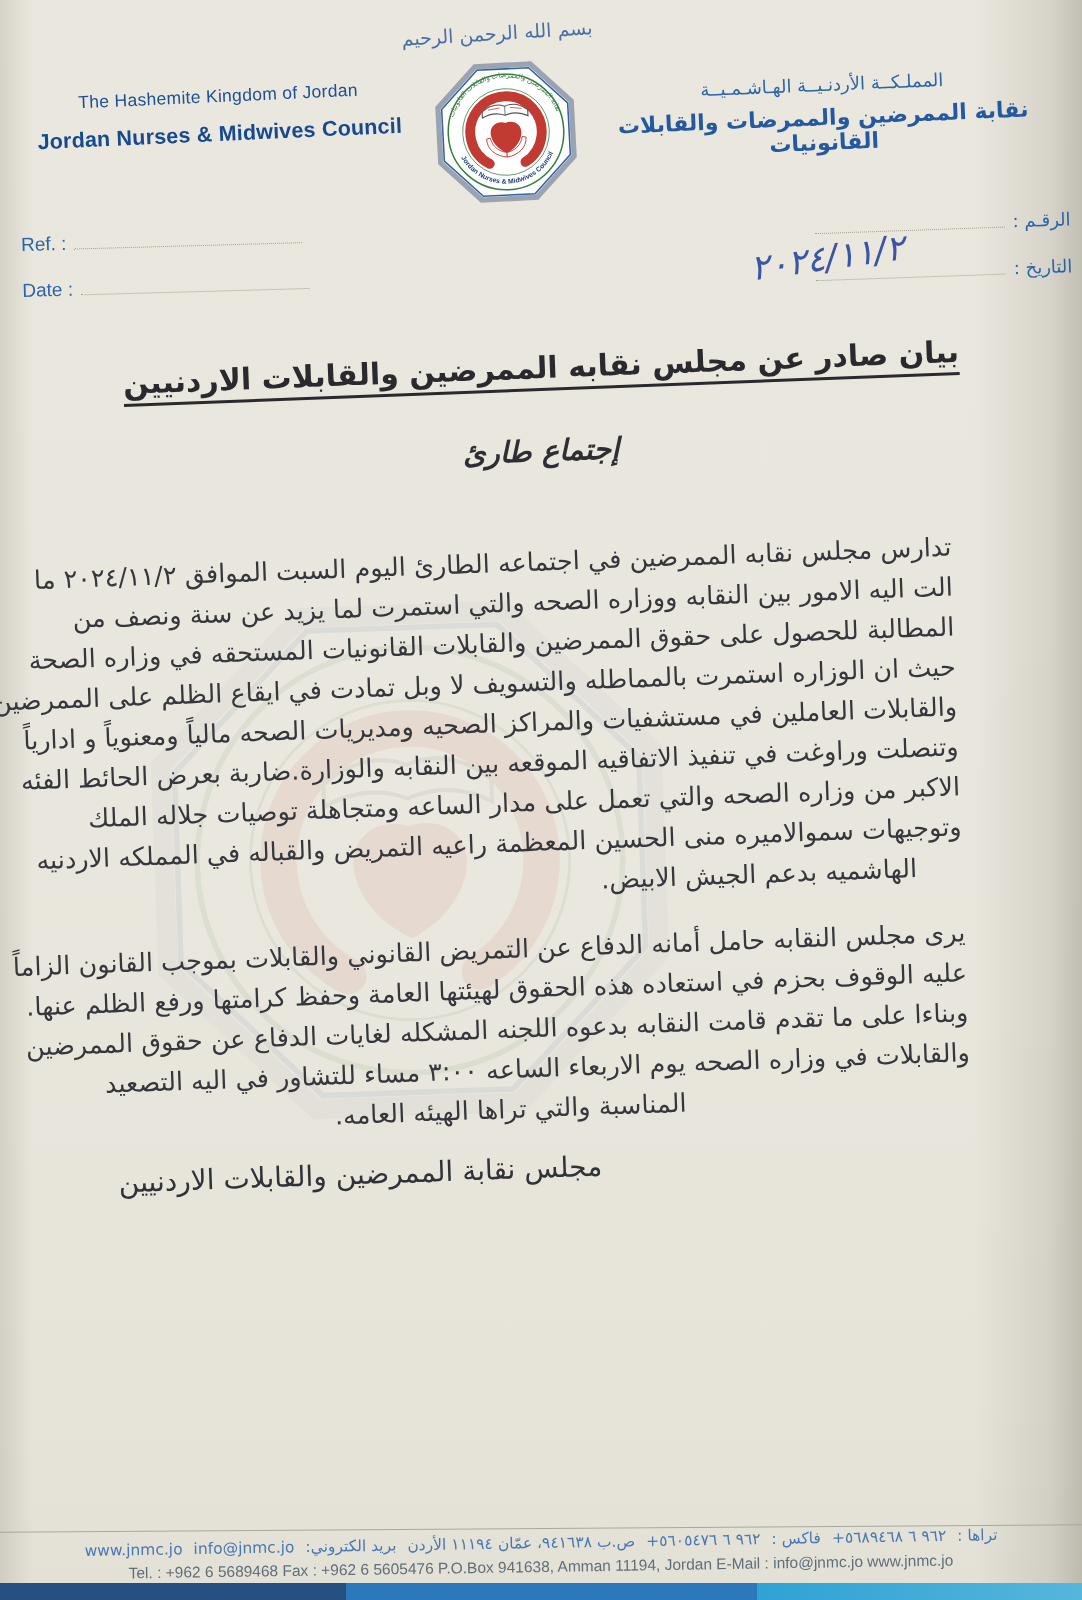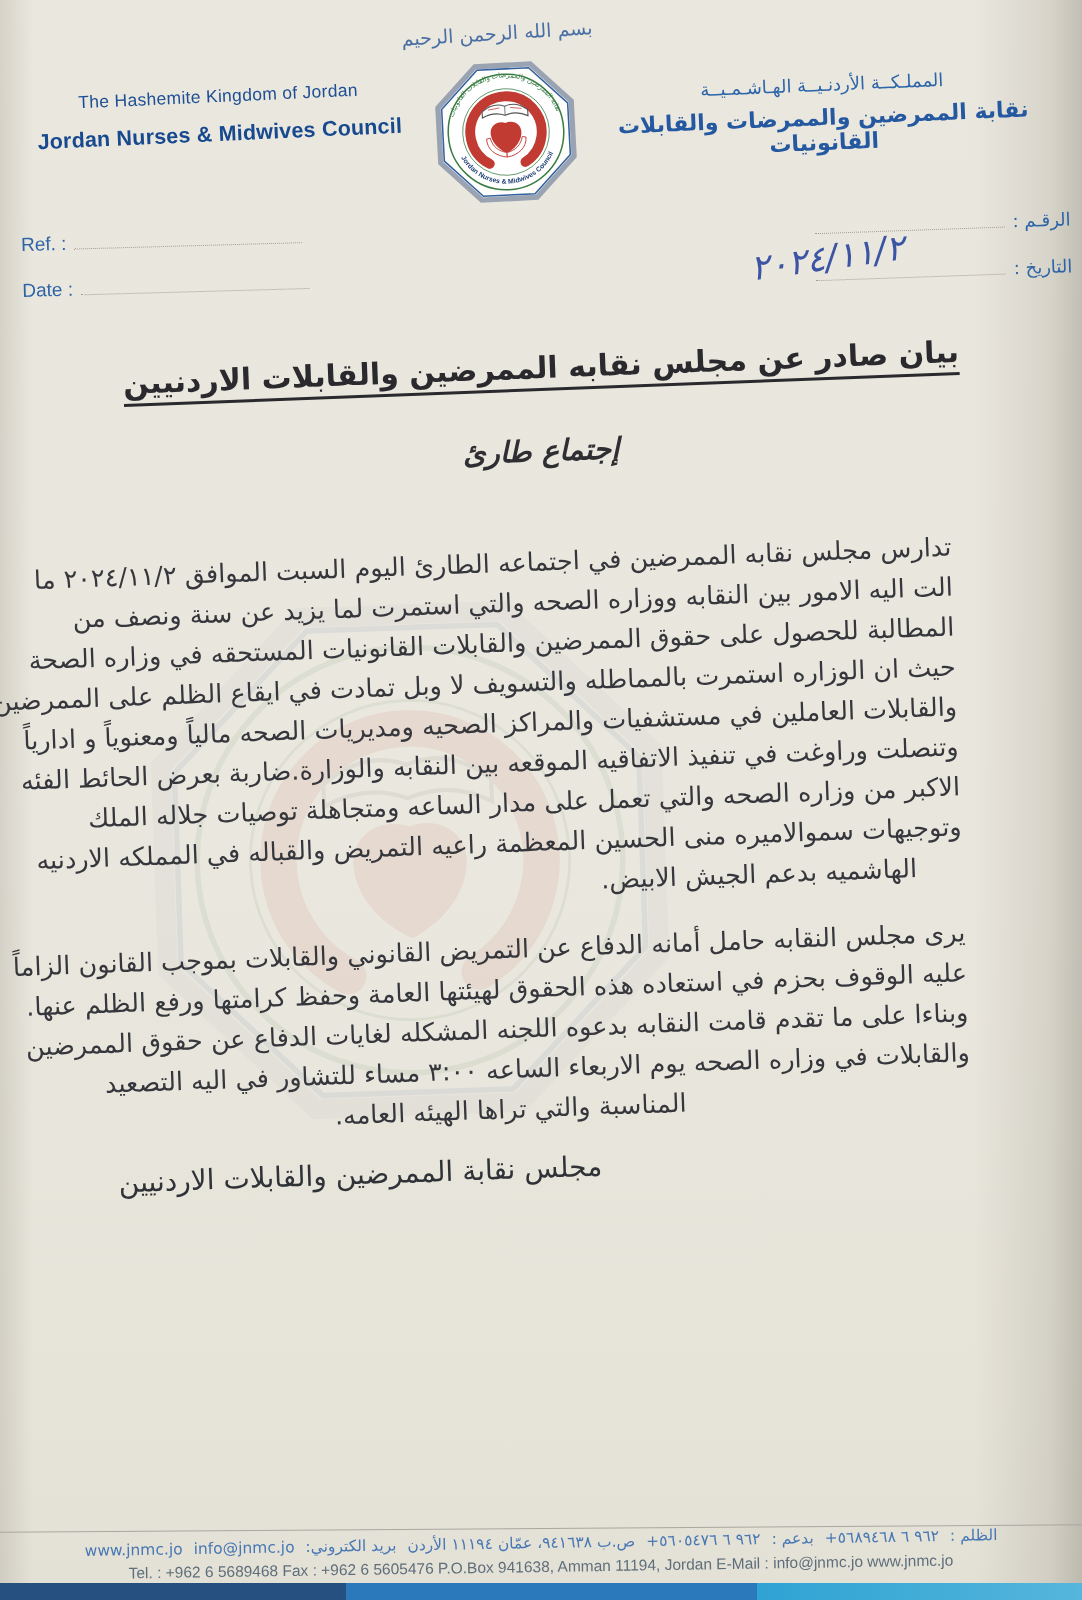--- a/index.html
+++ b/index.html
@@ -159,23 +159,23 @@
       <div class="line">وبناءا على ما تقدم قامت النقابه بدعوه اللجنه المشكله لغايات الدفاع عن حقوق الممرضين</div>
       <div class="line">والقابلات في وزاره الصحه يوم الاربعاء الساعه ٣:٠٠ مساء للتشاور في اليه التصعيد</div>
       <div class="line ind-lg">المناسبة والتي تراها الهيئه العامه.</div>
     </div>
   </div>
 
   <div class="signature">مجلس نقابة الممرضين والقابلات الاردنيين</div>
 
   <div class="foot-rule"></div>
   <div class="foot-ar">
-    <span>الظلم :</span>
+    <span>تراها :</span>
     <span dir="ltr">+٩٦٢ ٦ ٥٦٨٩٤٦٨</span>
-    <span>بدعم :</span>
+    <span>فاكس :</span>
     <span dir="ltr">+٩٦٢ ٦ ٥٦٠٥٤٧٦</span>
     <span>ص.ب ٩٤١٦٣٨، عمّان ١١١٩٤ الأردن</span>
     <span>بريد الكتروني:</span>
     <span dir="ltr">info@jnmc.jo</span>
     <span dir="ltr">www.jnmc.jo</span>
   </div>
   <div class="foot-en">Tel. : +962 6 5689468 Fax : +962 6 5605476 P.O.Box 941638, Amman 11194, Jordan E-Mail : info@jnmc.jo www.jnmc.jo</div>
   <div class="bottom-bar"></div>
 
 </div>

